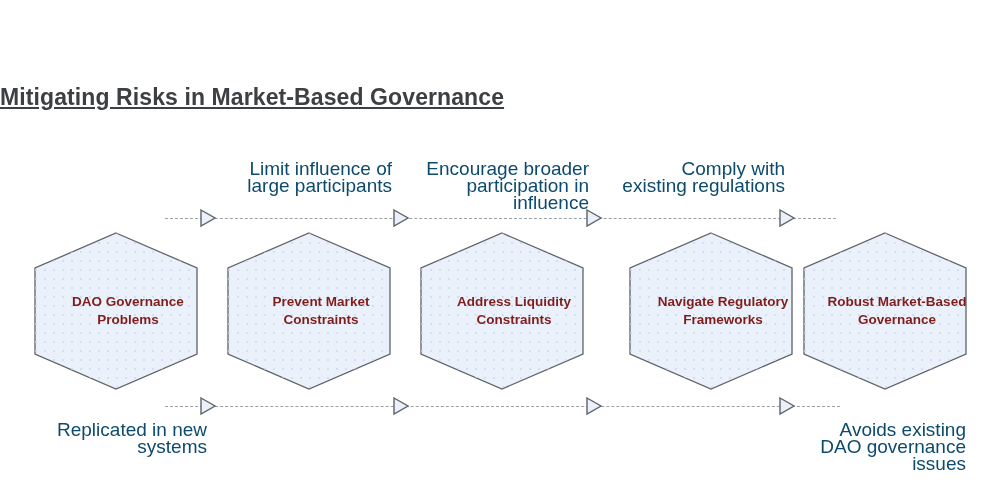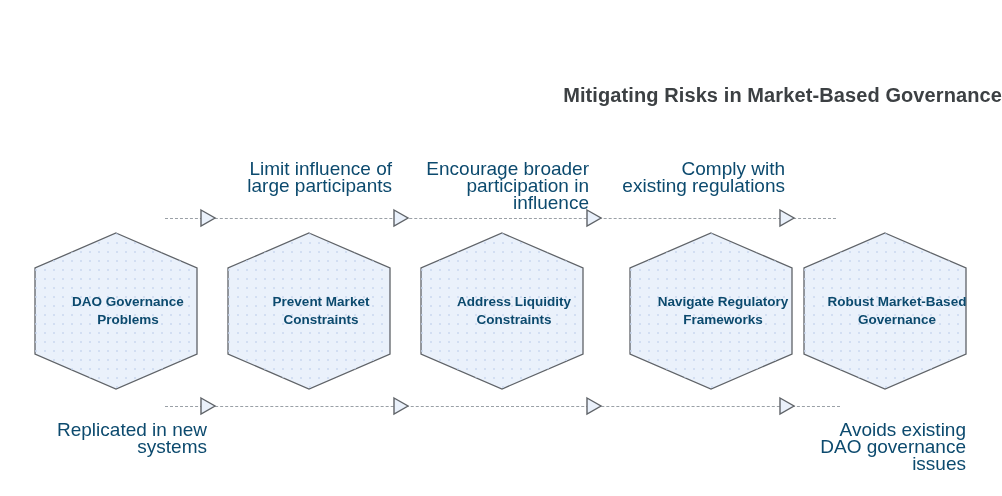--- a/index.html
+++ b/index.html
@@ -18,25 +18,26 @@
     background: #ffffff;
     overflow: hidden;
   }
 
   
   #page-title {
     position: absolute;
     left: 0;
     top: 84px;
     width: 1002px;
-    text-align: right;
-    font-size: 20px;
+    text-align: left;
+    font-size: 23px;
     font-weight: bold;
     color: #3c4043;
     letter-spacing: 0.1px;
+    text-decoration: underline;
   }
 
   
   .annotation {
     position: absolute;
     text-align: right;
     font-size: 19px;
     line-height: 17px;
     color: #0c4a6e;
   }
@@ -76,21 +77,21 @@
     top: 0;
     width: 188px;
     height: 158px;
     display: flex;
     align-items: center;
     justify-content: center;
     text-align: center;
     font-size: 13.5px;
     line-height: 18px;
     font-weight: bold;
-    color: #0c4a6e;
+    color: #7f1d1d;
     padding: 0 14px;
     box-sizing: border-box;
   }
 </style>
 </head>
 <body>
 
 <div id="canvas">
 
   <div id="page-title">Mitigating Risks in Market-Based Governance</div>

